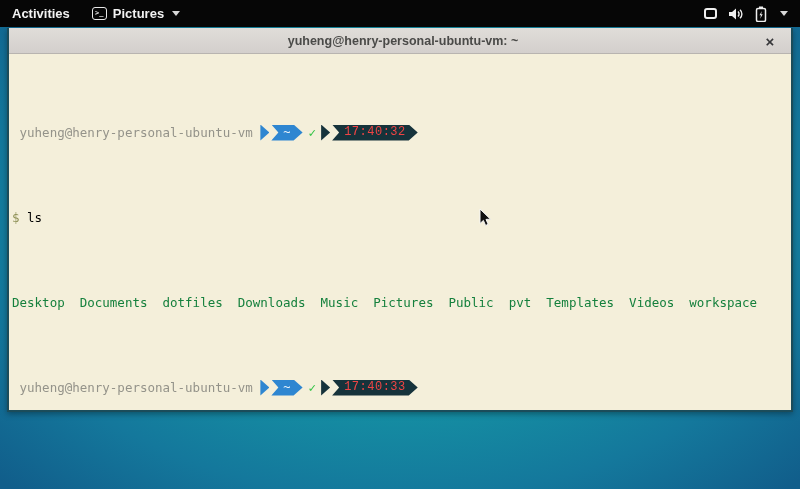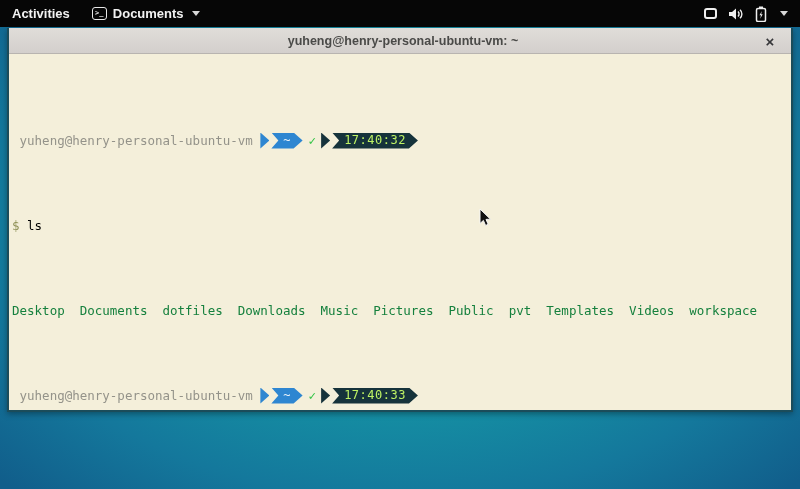--- a/index.html
+++ b/index.html
@@ -64,21 +64,21 @@
   .titlebar .title { flex: 1; text-align: center; padding-left: 6px; }
   .close-btn {
     position: absolute; right: 10px; top: 0; height: 26px; width: 22px;
     display: flex; align-items: center; justify-content: center;
     color: #37373a; font-size: 15px; font-weight: bold; cursor: default;
   }
   .termbody {
     flex: 1; background: #f4efda;
     font-family: "DejaVu Sans Mono", monospace;
     font-size: 12.5px; line-height: 17px;
-    padding: 10px 3px 0 3px;
+    padding: 2px 3px 0 3px;
     white-space: pre; overflow: hidden;
     color: #3c3c38;
   }
   .t-line { height: 17px; display: flex; align-items: center; white-space: pre; }
   .dim { color: #94938a; }
   .dollar { color: #8f9157; }
   .cmd { color: #000000; }
   .dirs { color: #15803d; }
   .check { color: #2fc343; font-weight: bold; padding: 0 5px 0 6px; }
   
@@ -86,37 +86,37 @@
     width: 9px; height: 16px; display: inline-block; flex: none;
     clip-path: polygon(0 0, 100% 50%, 0 100%);
   }
   .pl-body {
     height: 16px; display: inline-flex; align-items: center; flex: none;
     padding: 0 12px 0 12px;
     clip-path: polygon(0 0, calc(100% - 9px) 0, 100% 50%, calc(100% - 9px) 100%, 0 100%, 7px 50%);
     font-size: 12px;
   }
   .seg-blue { background: #2e86d1; color: #e9f2fa; }
-  .seg-dark { background: #16333b; color: #bef264; letter-spacing: 0.5px; }
+  .seg-dark { background: #16333b; color: #ef4444; letter-spacing: 0.5px; font-family: Liberation Mono, monospace; }
   .gap2 { width: 2px; flex: none; }
   
   .mouse { position: absolute; left: 479px; top: 209px; z-index: 99; pointer-events: none; }
 </style>
 </head>
 <body>
 
 <div class="desktop"></div>
 
 <div class="topbar">
   <div class="activities">
     <span>Activities</span>
   </div>
   <div class="appmenu">
     <span class="term-glyph-box">&gt;_</span>
-    <span>Documents</span>
+    <span>Pictures</span>
     <span class="caret-down"></span>
   </div>
   <div class="sysicons">
     <span class="screen-ic"></span>
     <svg class="sys-svg" width="16" height="14" viewBox="0 0 16 14">
       <polygon points="1,5 4,5 8,1.5 8,12.5 4,9 1,9" fill="#efefef"></polygon>
       <path d="M10 4.5 A 3.5 3.5 0 0 1 10 9.5" stroke="#efefef" stroke-width="1.4" fill="none"></path>
       <path d="M12 2.8 A 5.6 5.6 0 0 1 12 11.2" stroke="#efefef" stroke-width="1.4" fill="none"></path>
     </svg>
     <svg class="sys-svg" width="12" height="16" viewBox="0 0 12 16">

